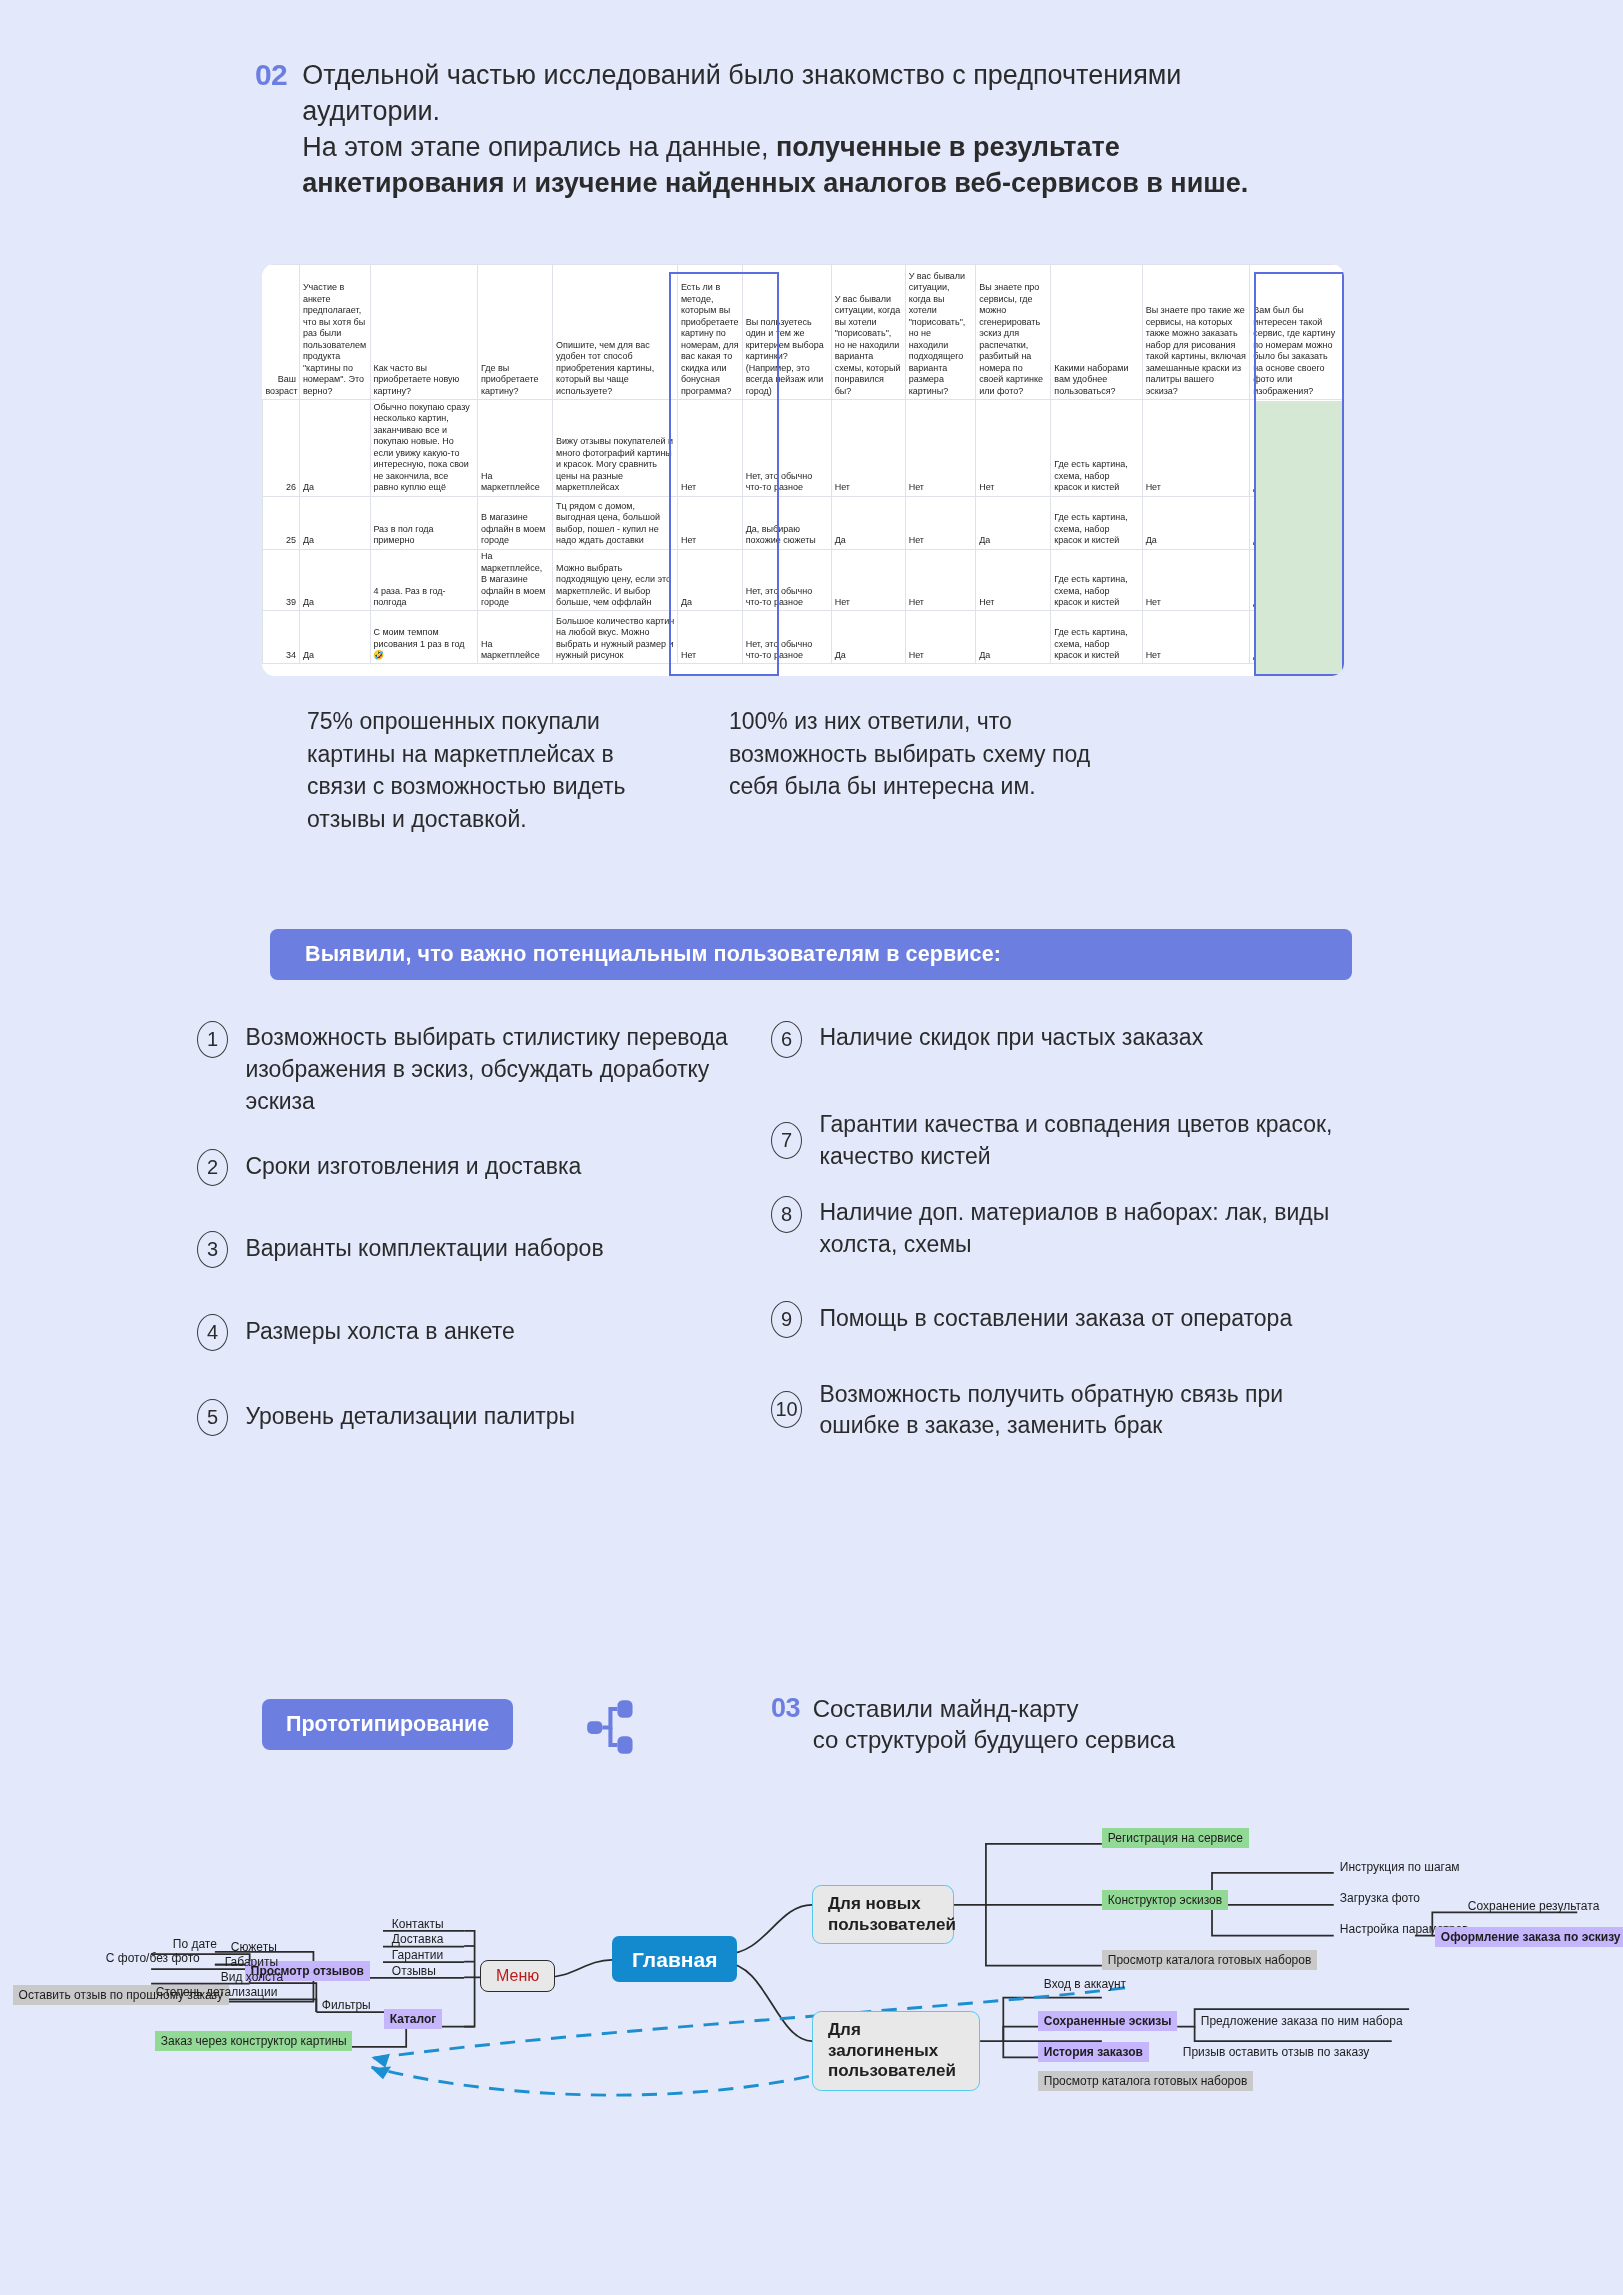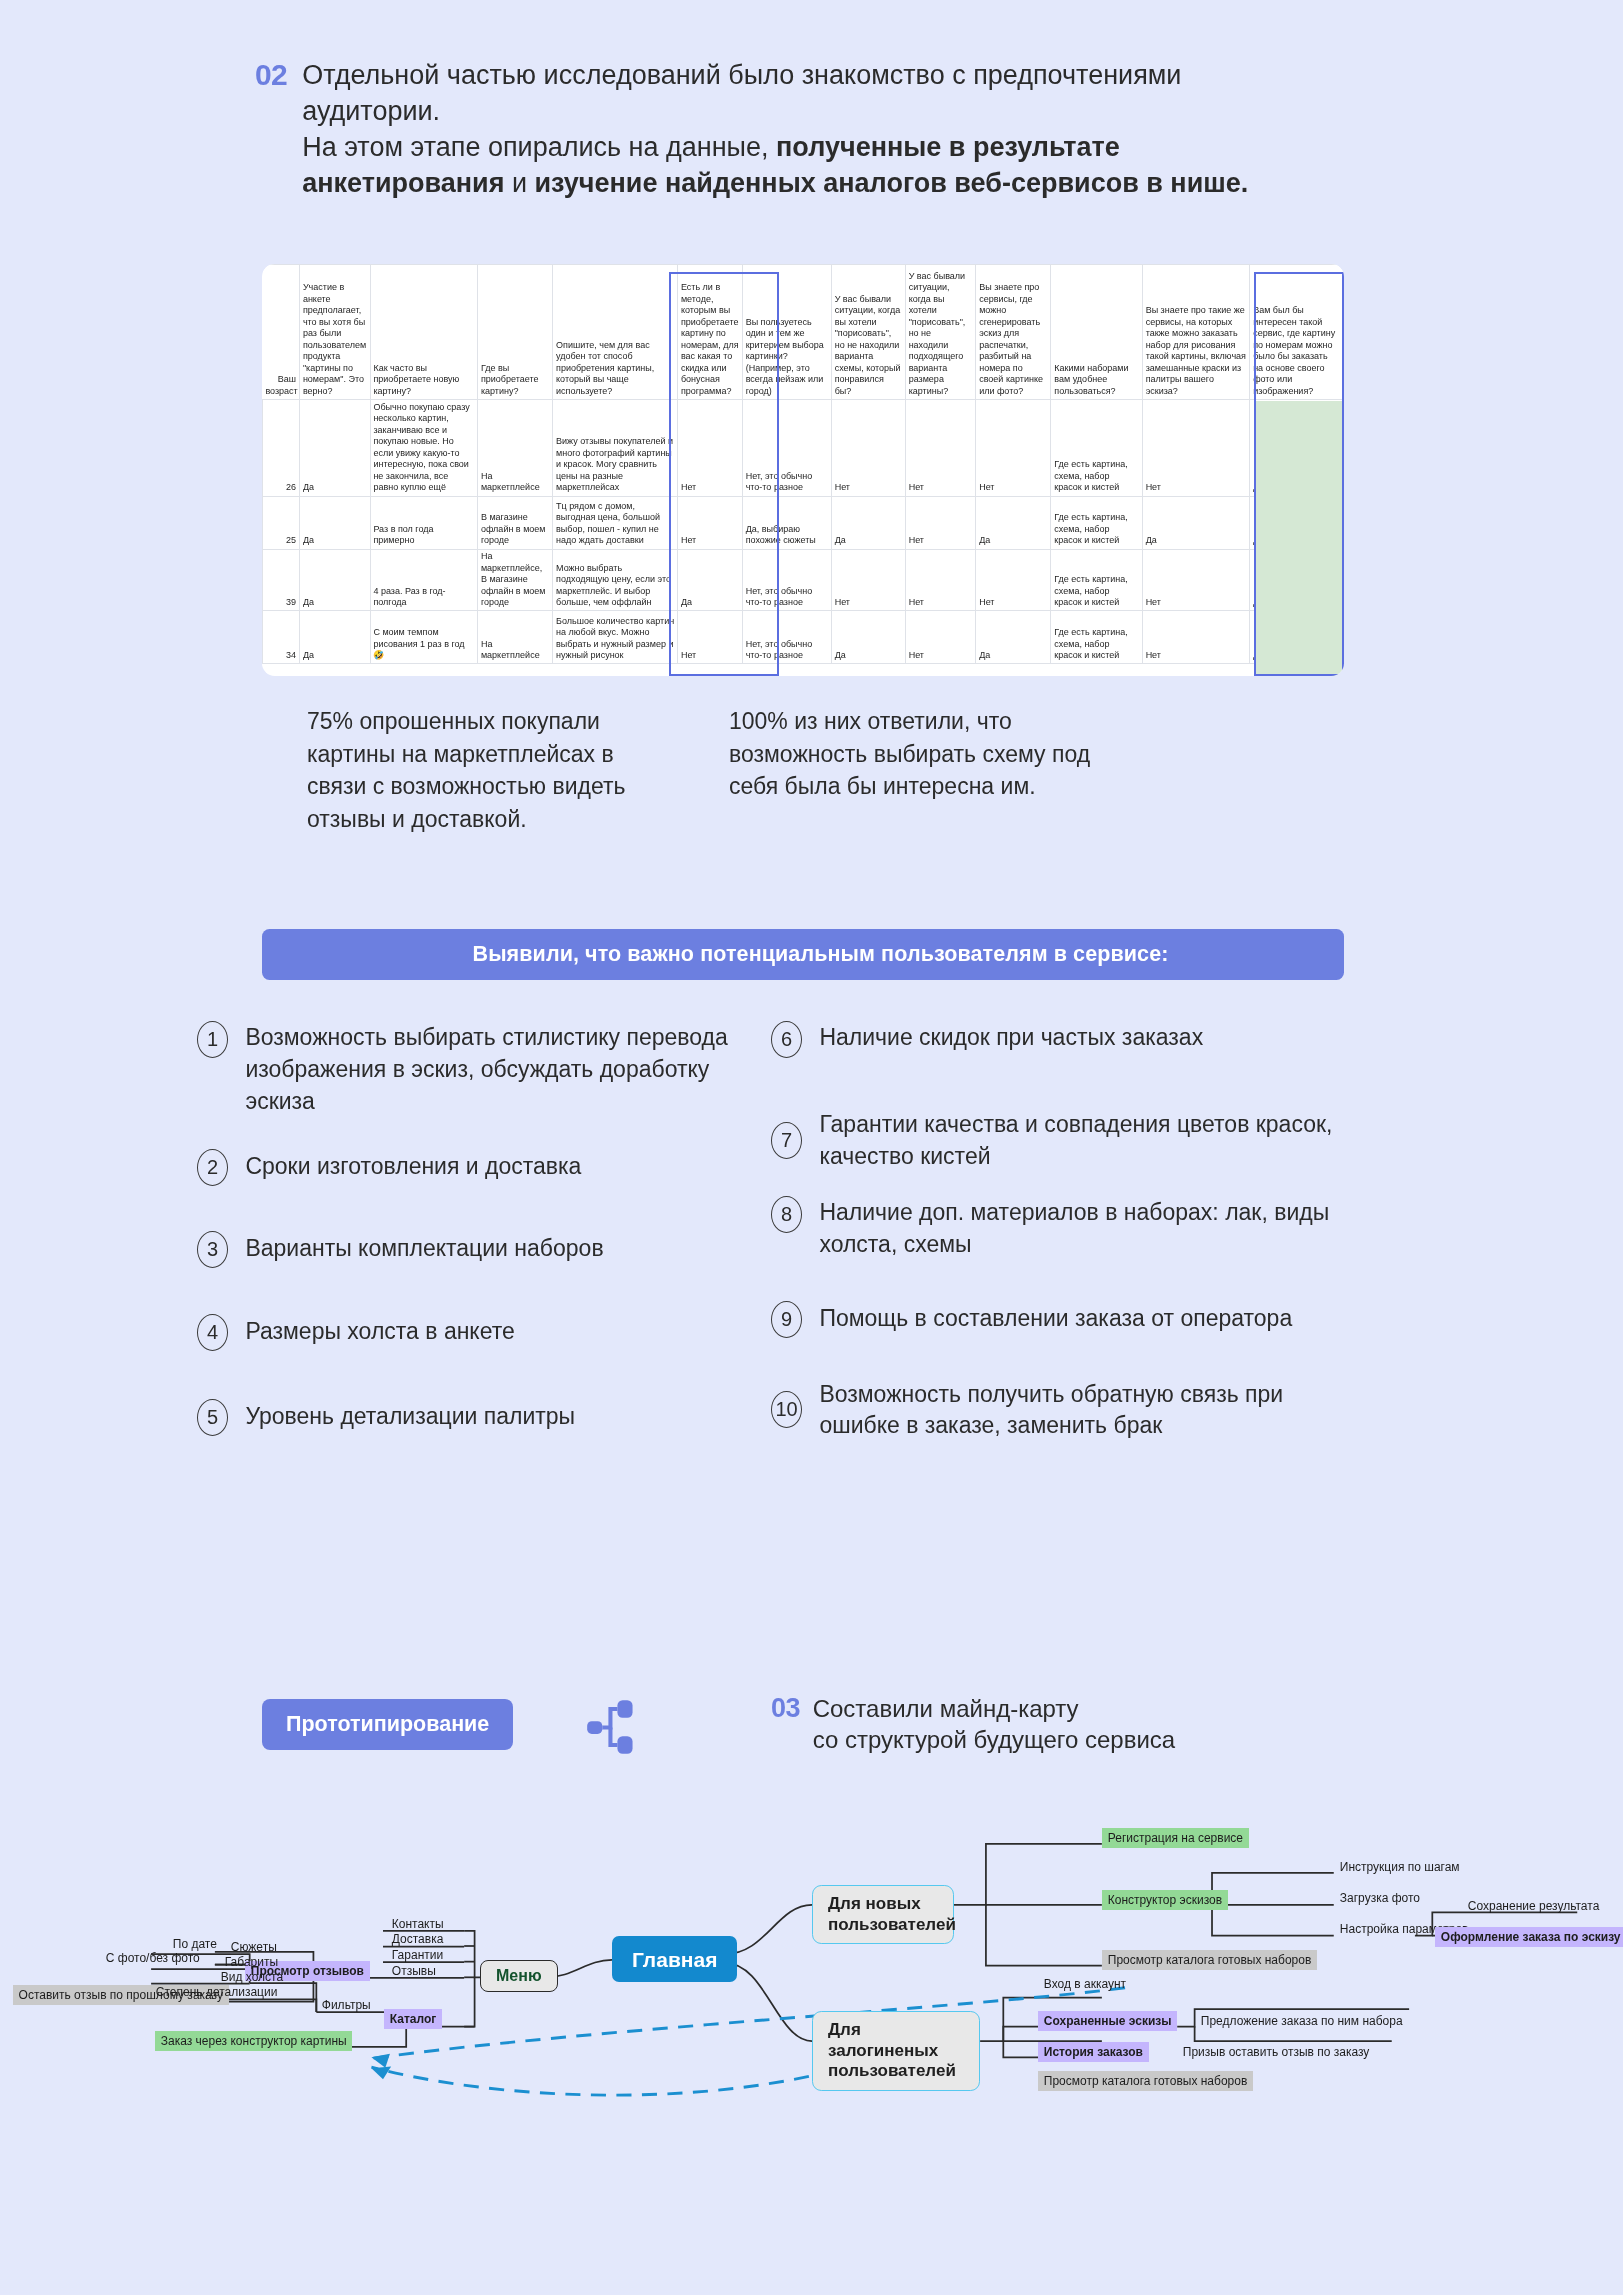--- a/index.html
+++ b/index.html
@@ -64,25 +64,25 @@
   #selA { left: 407px; top: 8px; width: 110px; height: 404px; }
   #selB { left: 992px; top: 8px; width: 90px; height: 404px; }
   .green-col { position: absolute; left: 994px; top: 137px; width: 86px; height: 275px; background: #d5e8d4; }
 
   
   .stats { position: absolute; left: 307px; top: 705px; display: flex; gap: 51px; }
   .stat { font-size: 23px; line-height: 1.42; color: #2b2b2b; }
 
   
   .banner {
-    position: absolute; left: 262px; top: 929px;
+    position: absolute; left: 270px; top: 929px;
     width: 1082px; height: 51px;
     background: #6c7fe0; border-radius: 7.5px;
     display: flex; align-items: center; padding-left: 35px;
-    color: #ffffff; font-size: 21.5px; font-weight: 700; letter-spacing: 0.1px; justify-content: center;
+    color: #ffffff; font-size: 21.5px; font-weight: 700; letter-spacing: 0.1px;
   }
 
   
   .col-left  { position: absolute; left: 197px;  top: 1021px; width: 557px; }
   .col-right { position: absolute; left: 771px; top: 1021px; width: 580px; }
   .nitem { display: flex; align-items: flex-start; gap: 17.4px; margin-bottom: 24px; }
   .nbadge {
     flex: 0 0 auto; width: 31px; height: 37px; border: 1.2px solid #3a3a3a;
     border-radius: 50%; display: flex; align-items: center; justify-content: center;
     font-size: 20px; color: #2b2b2b; background: transparent;
@@ -130,21 +130,21 @@
     background: #1389ce; color: #fff; font-weight: 700; font-size: 21px;
     border-radius: 7px; padding: 0 20px; height: 46px; justify-content: center;
   }
   .node.branch {
     background: #e8e8e8; border: 1.7px solid #55c8ef; border-radius: 9.3px;
     font-weight: 700; font-size: 17px; color: #202020;
     padding: 8px 15px; line-height: 1.22; white-space: normal; display: block;
   }
   .node.menu {
     background: #e8e8e8; border: 1.7px solid #2b2b2b; border-radius: 8px;
-    font-weight: 700; font-size: 16px; color: #14532d; padding: 7px 15px;
+    font-weight: 400; font-size: 16px; color: #b91c1c; padding: 7px 15px;
   }
 </style>
 </head>
 <body>
 
 <div class="sec02">
   <div class="sec-num">02</div>
   <div class="sec02-text">
     <span>Отдельной частью исследований было знакомство с предпочтениями аудитории.</span><br>
     <span>На этом этапе опирались на данные, </span><b>полученные в результате анкетирования</b><span> и </span><b>изучение найденных аналогов веб-сервисов в нише.</b>

